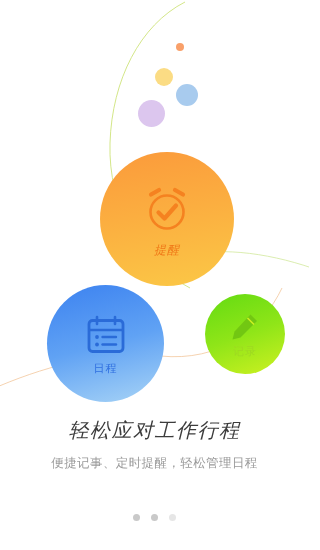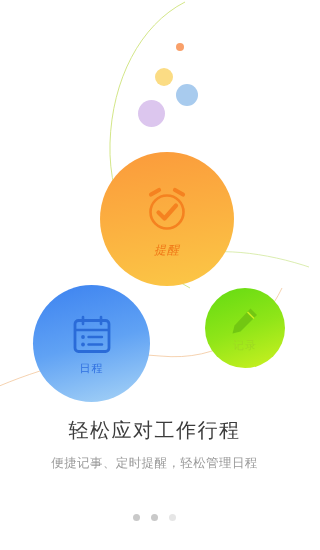--- a/index.html
+++ b/index.html
@@ -58,26 +58,26 @@
     align-items: center;
     justify-content: center;
   }
   .feature-reminder {
     left: 100px; top: 152px;
     width: 134px; height: 134px;
     background: linear-gradient(170deg, #FB9A3B 0%, #FBAE40 45%, #FBC846 100%);
     font-style: italic;
   }
   .feature-schedule {
-    left: 33px; top: 285px;
+    left: 47px; top: 285px;
     width: 117px; height: 117px;
     background: linear-gradient(165deg, #3C82F0 0%, #60A2F4 50%, #A8D4F6 100%);
   }
   .feature-record {
-    left: 205px; top: 288px;
+    left: 205px; top: 294px;
     width: 80px; height: 80px;
     background: linear-gradient(160deg, #63DB12 0%, #8FE518 50%, #CDF121 100%);
   }
   .feature-icon {
     display: block;
   }
   .feature-label {
     font-size: 11px;
     letter-spacing: 1px;
     line-height: 1;
@@ -105,20 +105,21 @@
     width: 309px;
     text-align: center;
   }
   .headline {
     font-size: 20px;
     color: #3C3C3C;
     letter-spacing: 1.5px;
     line-height: 1.2;
     margin: 0;
     font-weight: normal;
+    font-style: italic;
   }
   .subline {
     font-size: 12.5px;
     color: #9A9A9A;
     letter-spacing: 0.4px;
     line-height: 1.2;
     margin: 14px 0 0 0;
   }
   
   .pager {

